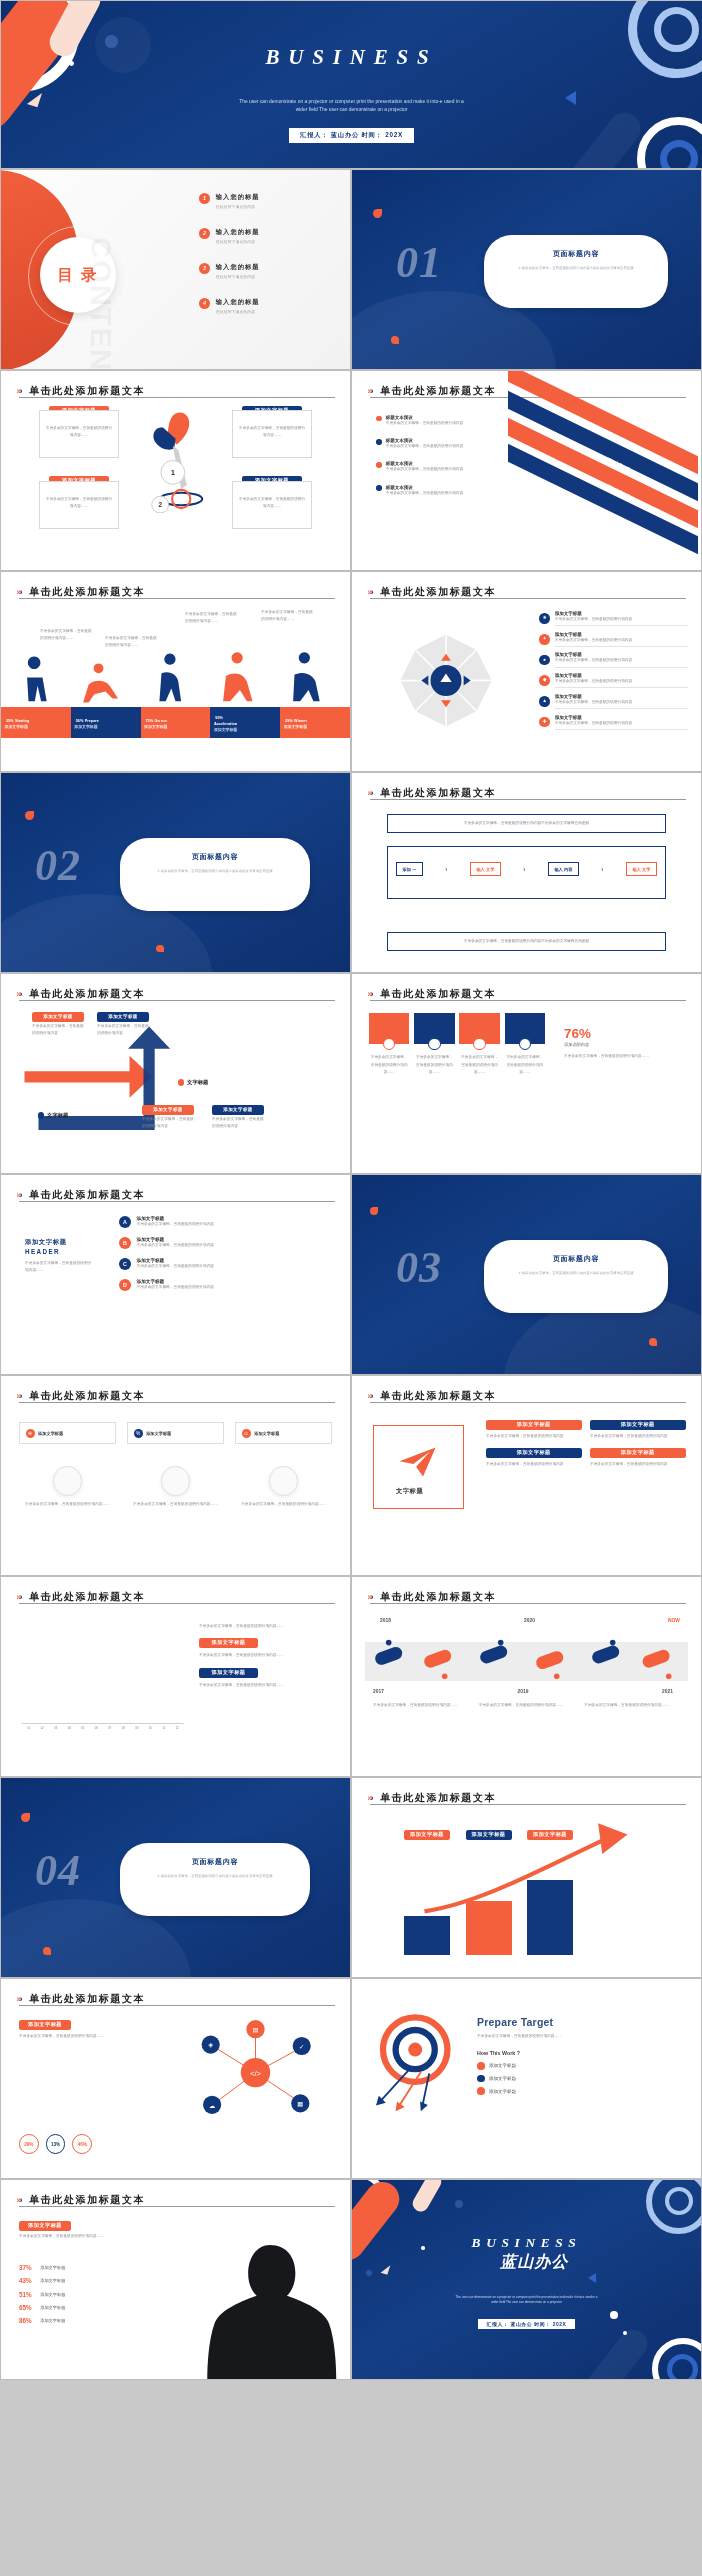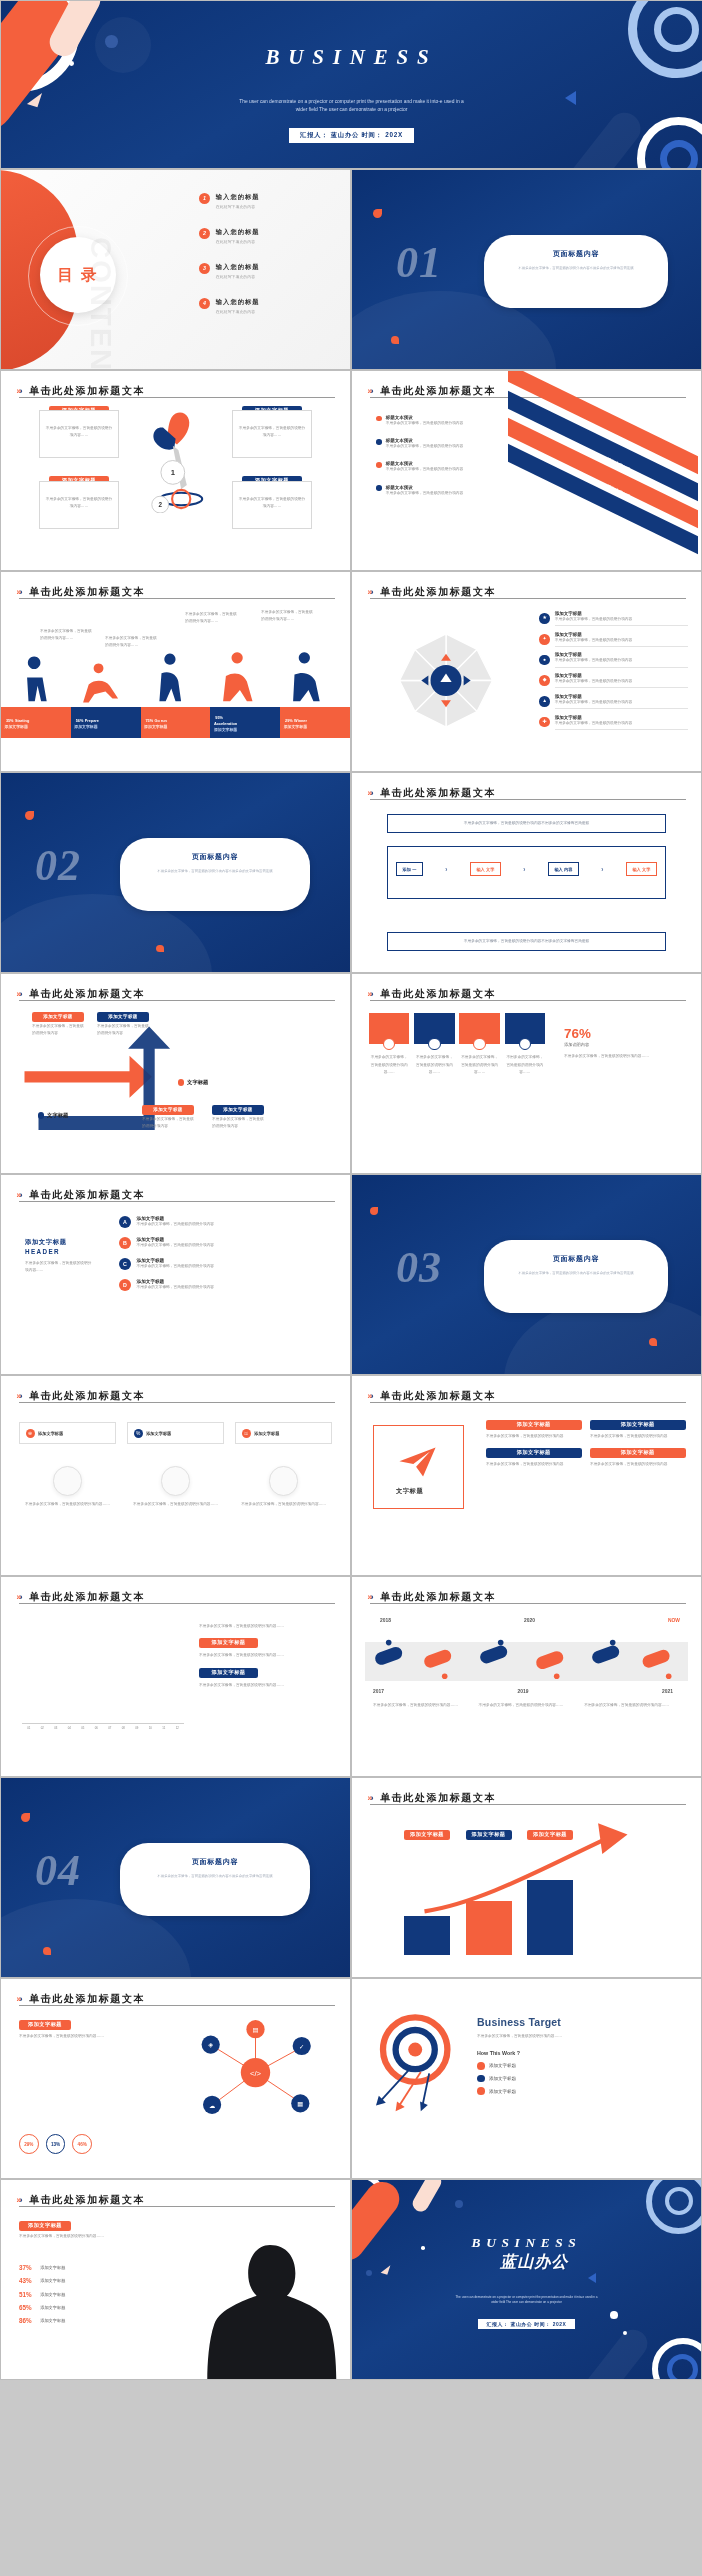--- a/index.html
+++ b/index.html
@@ -805,21 +805,21 @@
       <circle cx="66" cy="58" r="10" fill="#f4603d"></circle>
       <path d="M16 132 L58 86" stroke="#11387c" stroke-width="2.6"></path>
         <path d="M10 138 l4 -14 l10 10z" fill="#11387c"></path>
       <path d="M42 140 L74 90" stroke="#f4603d" stroke-width="2.6"></path>
         <path d="M38 146 l2 -14 l11 8z" fill="#f4603d"></path>
       <path d="M76 140 L86 92" stroke="#11387c" stroke-width="2.6"></path>
         <path d="M74 146 l-1 -14 l11 5z" fill="#11387c"></path>
     </svg>
 
     <div style="position:absolute;left:125px;top:37px;right:15.5px;">
-      <div style="font-size:10.5px;font-weight:700;color:#2f4f7f;letter-spacing:.02em;">Business Target</div>
+      <div style="font-size:10.5px;font-weight:700;color:#2f4f7f;letter-spacing:.02em;">Prepare Target</div>
       <div class="body-l" style="margin-top:4.9px;">不用多余的文字修饰，言简意赅的说明分项内容……</div>
       <div style="font-size:5.3px;font-weight:700;color:#444;margin-top:9.8px;">How This Work ?</div>
       <div style="margin-top:6.3px;">
         <div style="display:flex;align-items:center;gap:4.2px;margin-bottom:4.9px;">
           <span class="dot" style="position:relative;width:7.7px;height:7.7px;background:#f4603d;flex:none;"></span>
           <span style="font-size:4.5px;color:#444;">添加文字标题</span>
           </div>
         <div style="display:flex;align-items:center;gap:4.2px;margin-bottom:4.9px;">
           <span class="dot" style="position:relative;width:7.7px;height:7.7px;background:#11387c;flex:none;"></span>
           <span style="font-size:4.5px;color:#444;">添加文字标题</span>

